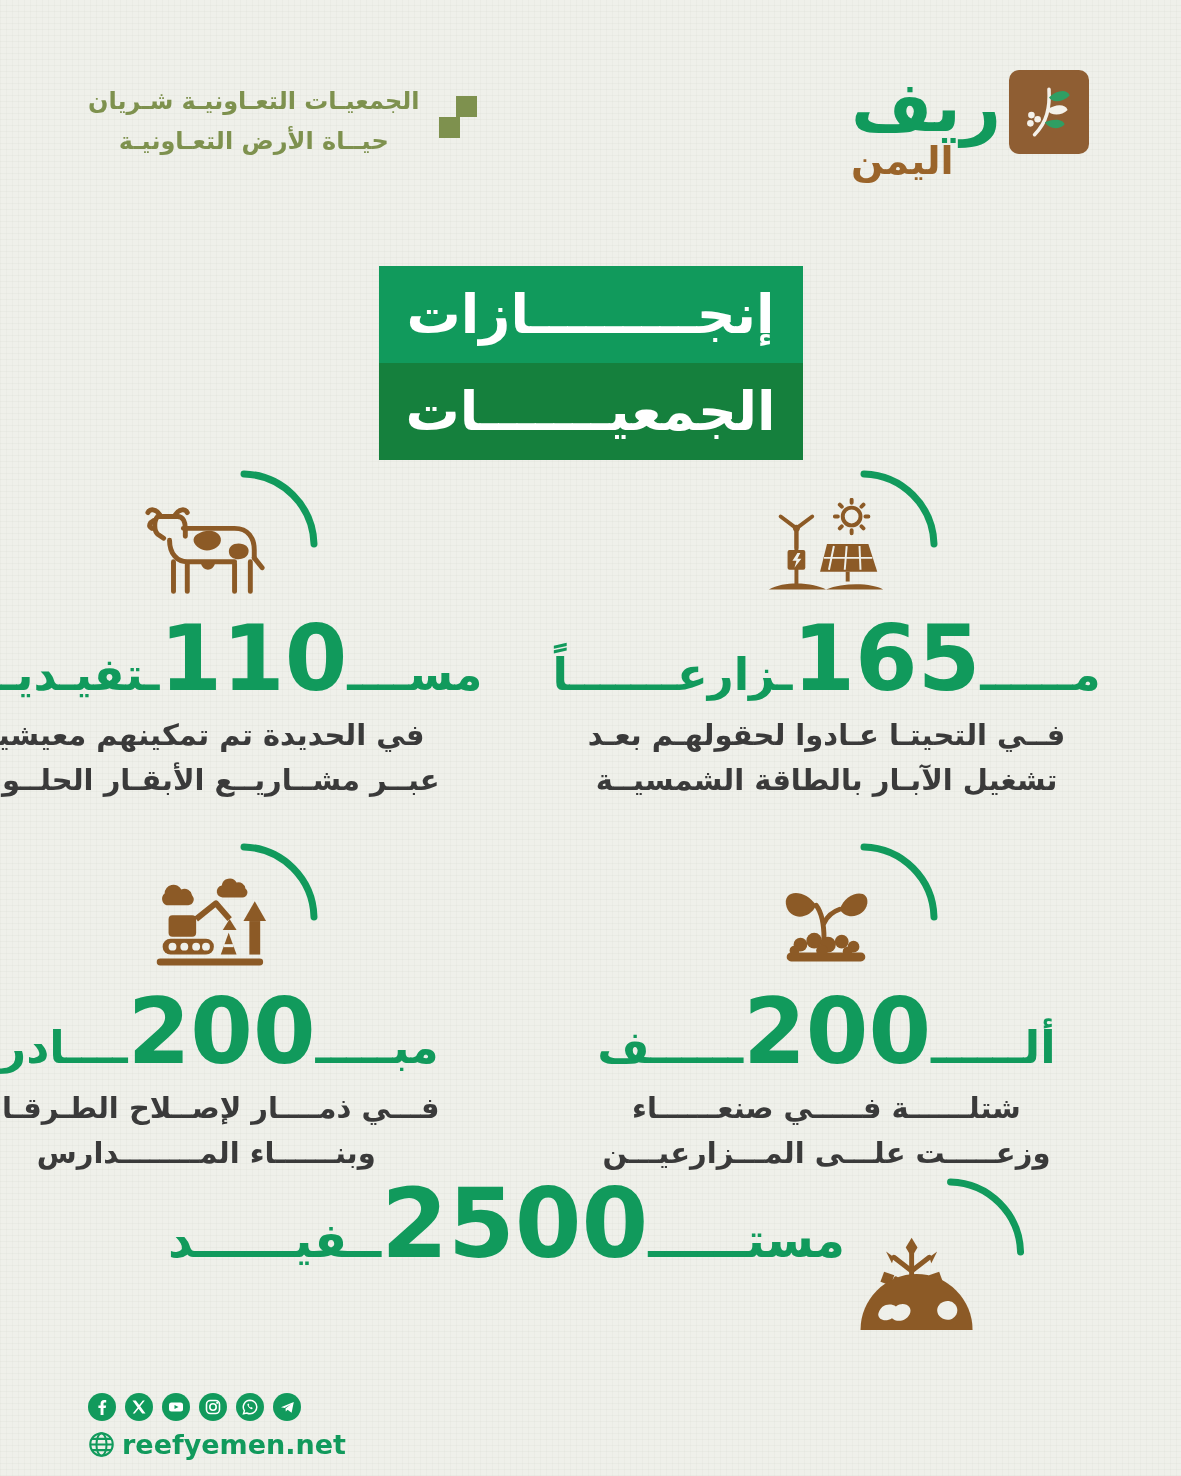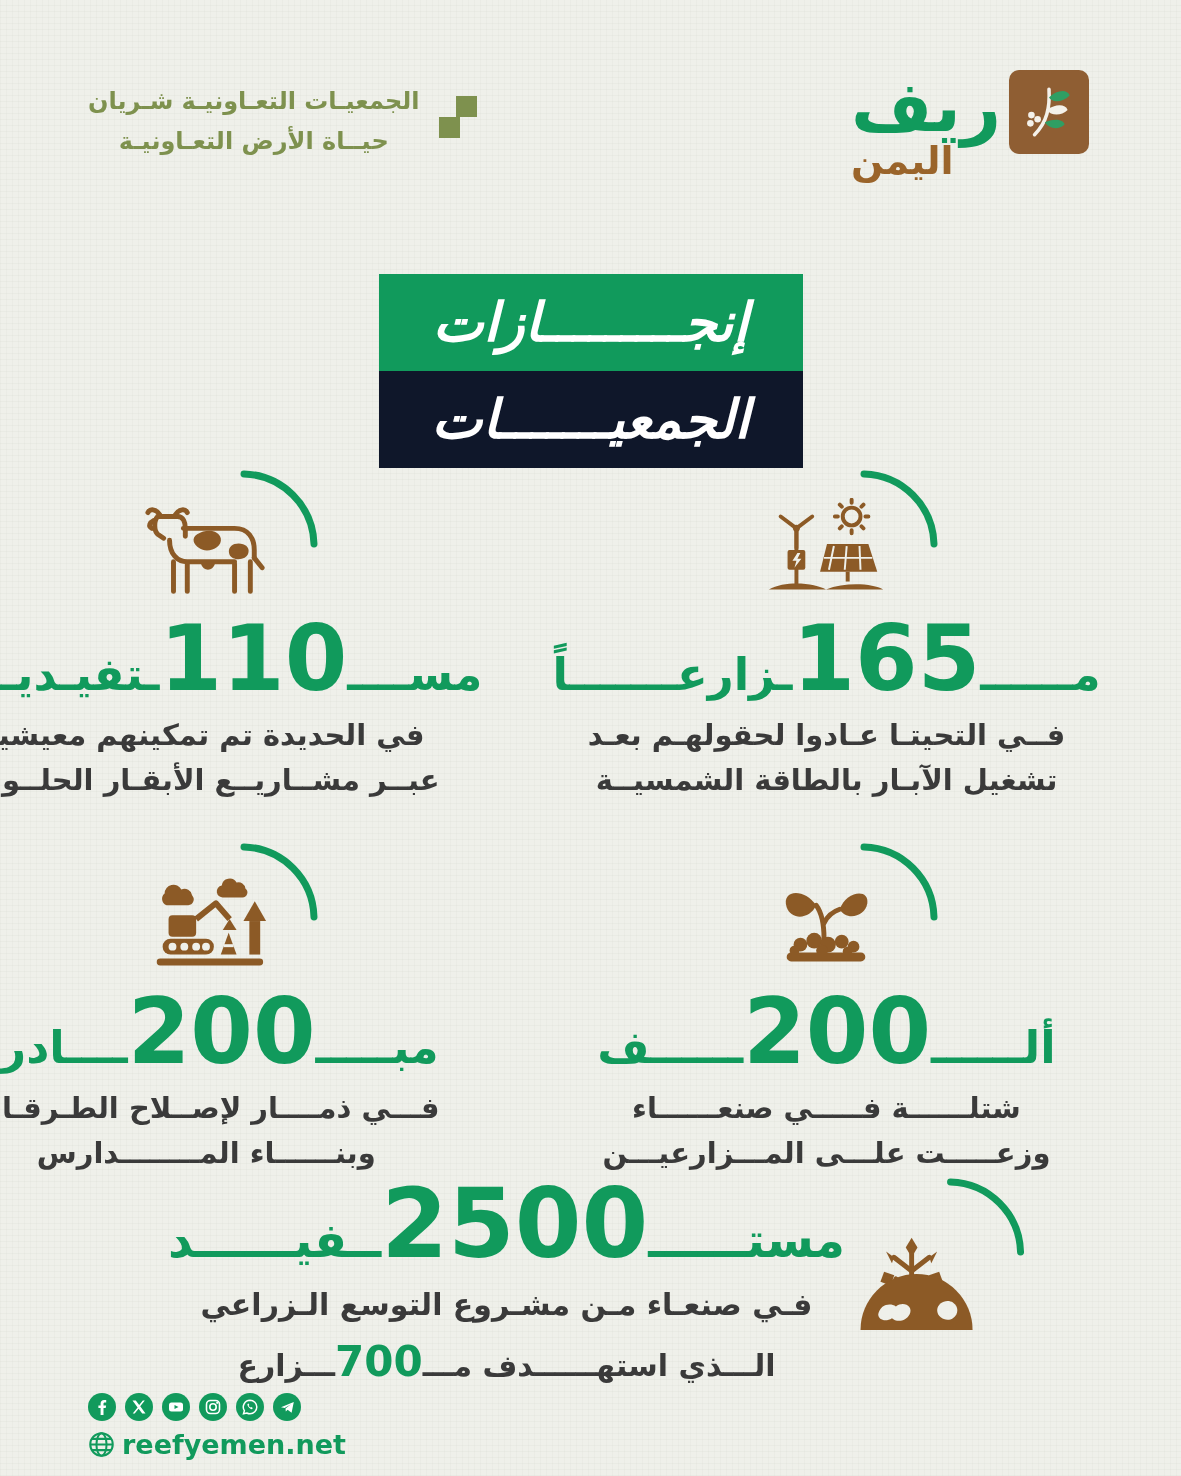--- a/index.html
+++ b/index.html
@@ -29,25 +29,25 @@
   .squares .sq2 { left:3px;  top:23px; }
 
   .logo { position:absolute; right:92px; top:70px; display:flex; gap:8px; align-items:flex-start; }
   .logo-textcol { display:flex; flex-direction:column; align-items:flex-start; margin-top:4px; }
   .logo-title { color:#119a5c; font-weight:bold; font-size:70px; line-height:.95; letter-spacing:-2px; }
   .logo-subtitle { color:#9a642a; font-weight:bold; font-size:38px; margin-top:-2px; }
   .logo-mark { width:80px; height:84px; background:#8f5e33; border-radius:10px;
                display:flex; align-items:center; justify-content:center; }
 
   
-  .title { position:absolute; top:274px; left:50%; transform:translateX(-50%); width:424px;font-style:italic; }
+  .title { position:absolute; top:266px; left:50%; transform:translateX(-50%); width:424px; }
   .banner { height:97px; display:flex; align-items:center; justify-content:center;
             color:#fff; font-weight:bold; font-size:54px; direction:rtl; }
   .banner-green { background:#119a5c; }
-  .banner-brown { background:#0f172a; }
+  .banner-brown { background:#15803d; }
 
   
   .stats { position:absolute; top:470px; left:50%; transform:translateX(-50%);
            width:1020px; display:grid; grid-template-columns:1fr 1fr;
            direction:rtl; column-gap:70px; row-gap:40px; }
   .stat { text-align:center; }
   .stat-icon { position:relative; height:132px; display:flex; align-items:flex-end; justify-content:center; }
   .arc { position:absolute; top:-4px; left:50%; transform:translateX(26px); }
   .stat-number { direction:rtl; color:#119a5c; font-weight:bold; margin-top:4px; white-space:nowrap; }
   .stat-number .aff { font-size:45px; }
@@ -236,24 +236,20 @@
       <div class="stat-desc">
         <div>فـــي ذمــــار لإصــلاح الطـرقـات</div>
         <div>وبنــــــاء المــــــــدارس</div>
       </div>
     </article>
   </div>
 
   <div class="bottom">
     <div class="bottom-content">
       <div class="bottom-number"><span class="aff">مستــــــ</span><span class="num">2500</span><span class="aff">ــفيــــــد</span></div>
-      <div class="bottom-desc">
-        <div>فـي صنعـاء مـن مشـروع التوسع الـزراعي</div>
-        <div><span>الـــذي استهــــــدف مـــ</span><span class="inline-num">700</span><span>ـــزارع</span></div>
-      </div>
     </div>
     <div class="bottom-iconbox">
       <svg class="arc" width="90" height="90" viewBox="0 0 90 90">
         <path d="M12,8 A72,72 0 0 1 82,78" stroke="#119a5c" stroke-width="7" fill="none" stroke-linecap="round"></path>
       </svg>
       <svg class="main" width="128" height="116" viewBox="0 0 130 118">
         <g stroke="#8c5a26" stroke-width="5" stroke-linecap="round" fill="none">
           <path d="M60,104 V36"></path>
           <path d="M60,56 L42,42 M60,56 L78,42"></path>
           <path d="M60,76 L44,64 M60,76 L76,64"></path>

